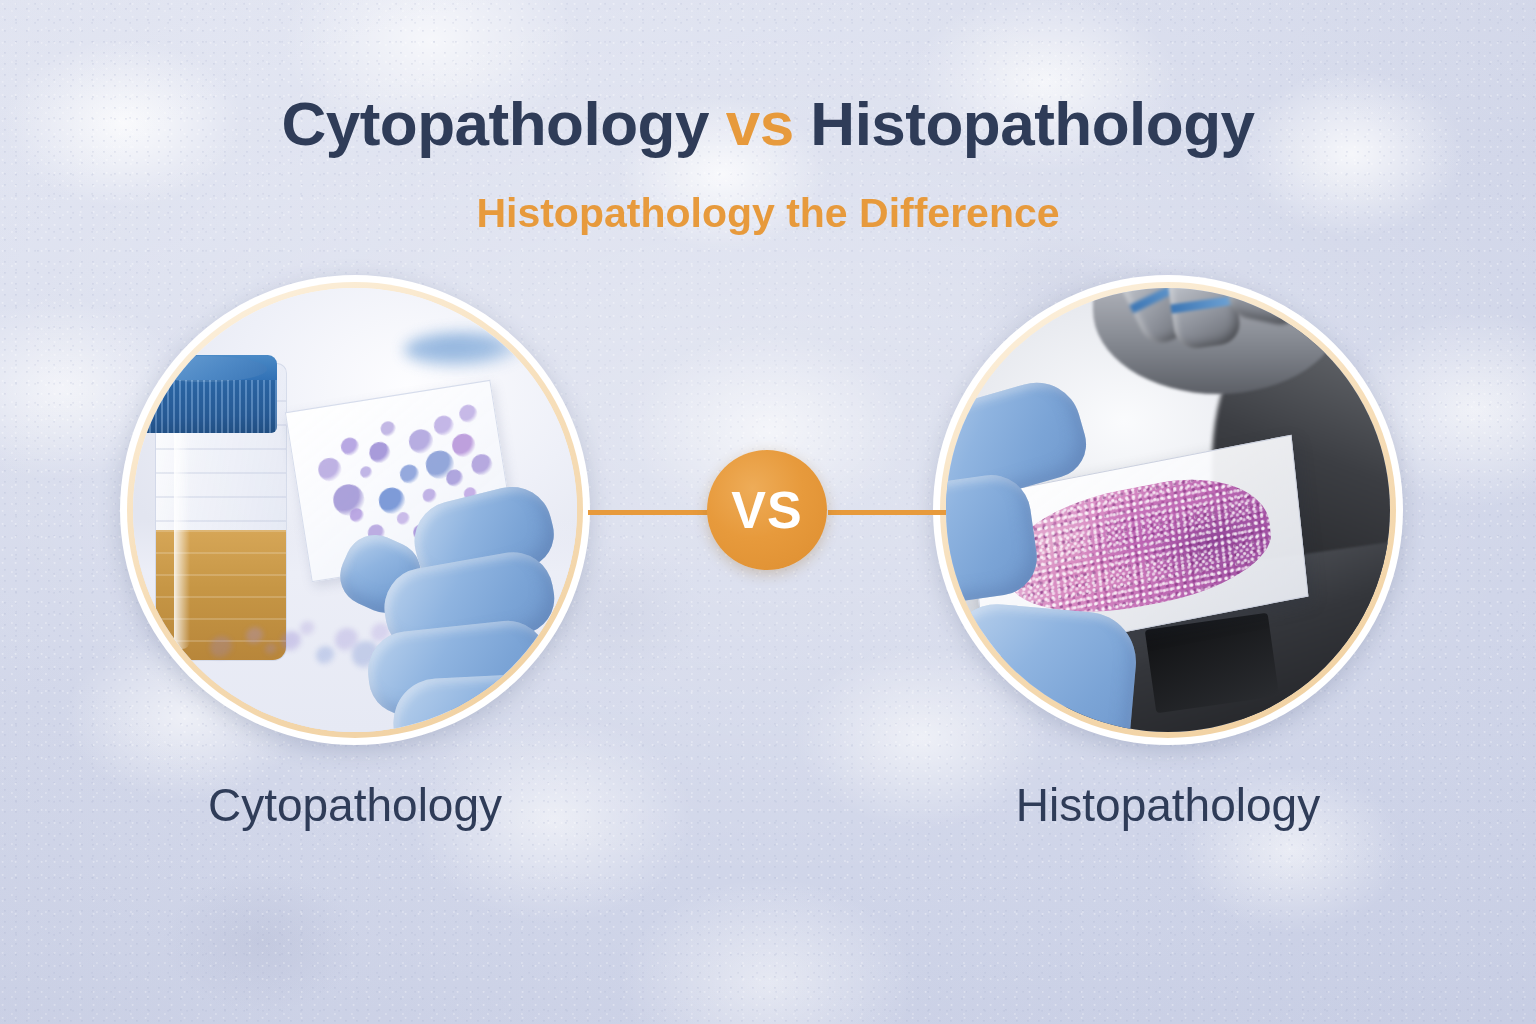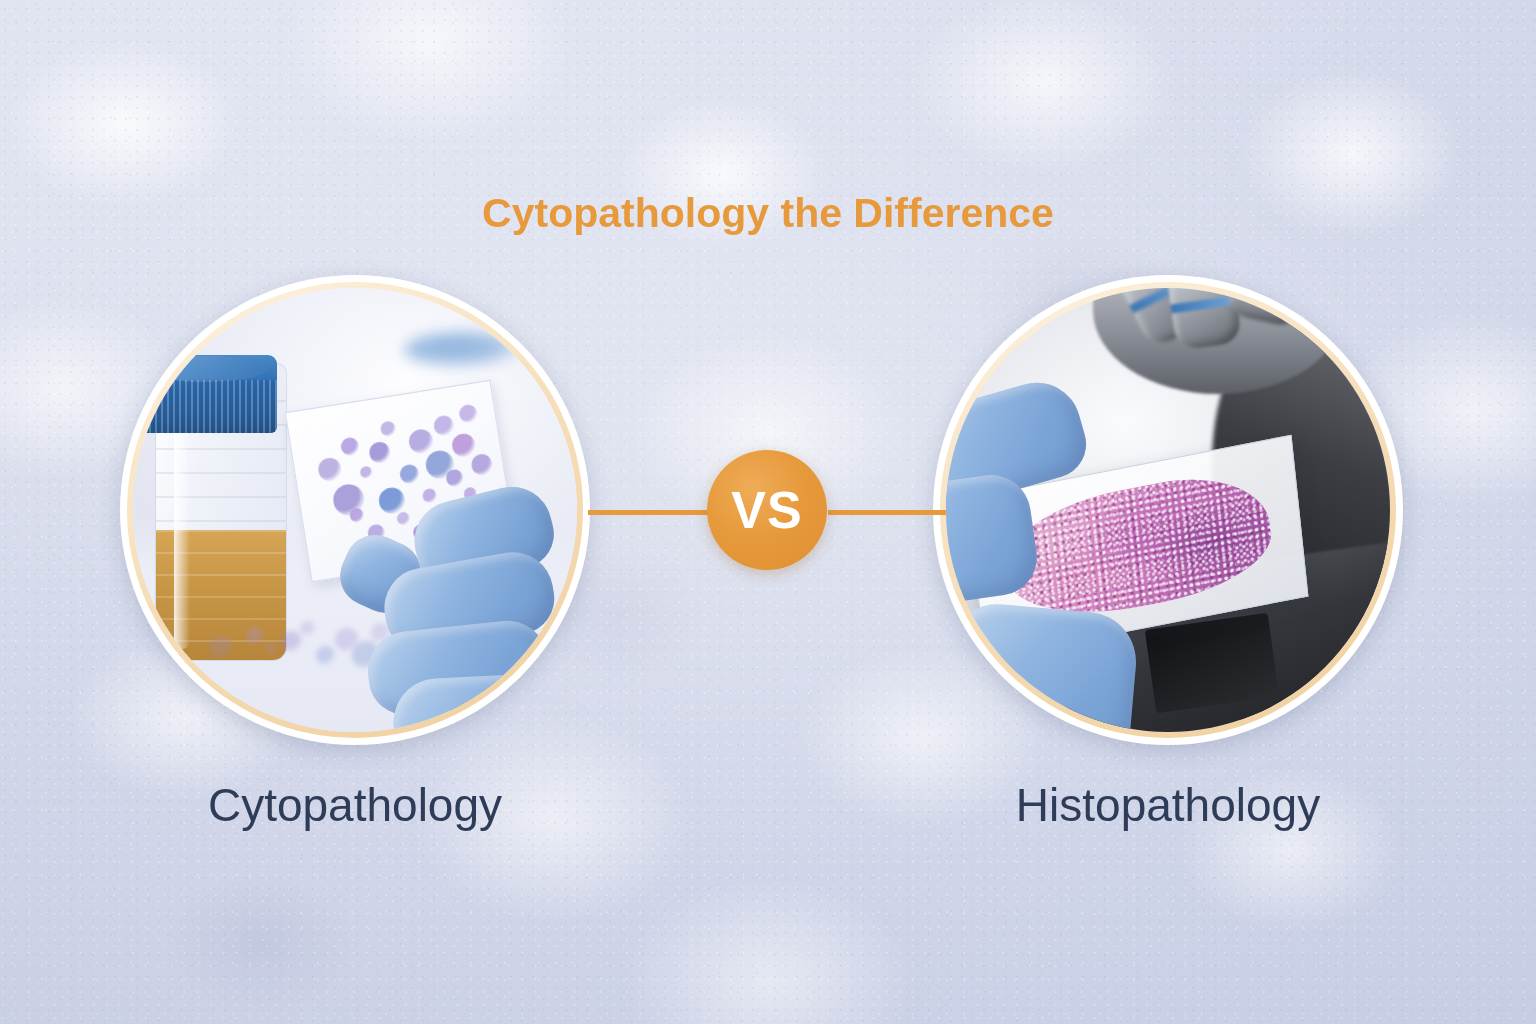--- a/index.html
+++ b/index.html
@@ -328,21 +328,26 @@
 </style>
 </head>
 <body>
 
 <div id="poster">
 
   <div class="bg-texture"></div>
   <div class="bg-grain"></div>
   <div class="bg-vignette"></div>
 
-  <div class="subtitle">Cytopathology the Difference</div>
+  <div class="title">
+    <span>Cytopathology</span>
+    <span class="vs-word">vs</span>
+    <span>Histopathology</span>
+  </div>
+  <div class="subtitle">Histopathology the Difference</div>
 
   <div class="medallion" id="medallion-left">
     <div class="medallion-ring">
       <div class="medallion-photo">
         <div class="cy-scene">
 
           <div class="cy-bench"></div>
           <div class="cy-blur-blob"></div>
 
           <div class="cy-jar">

